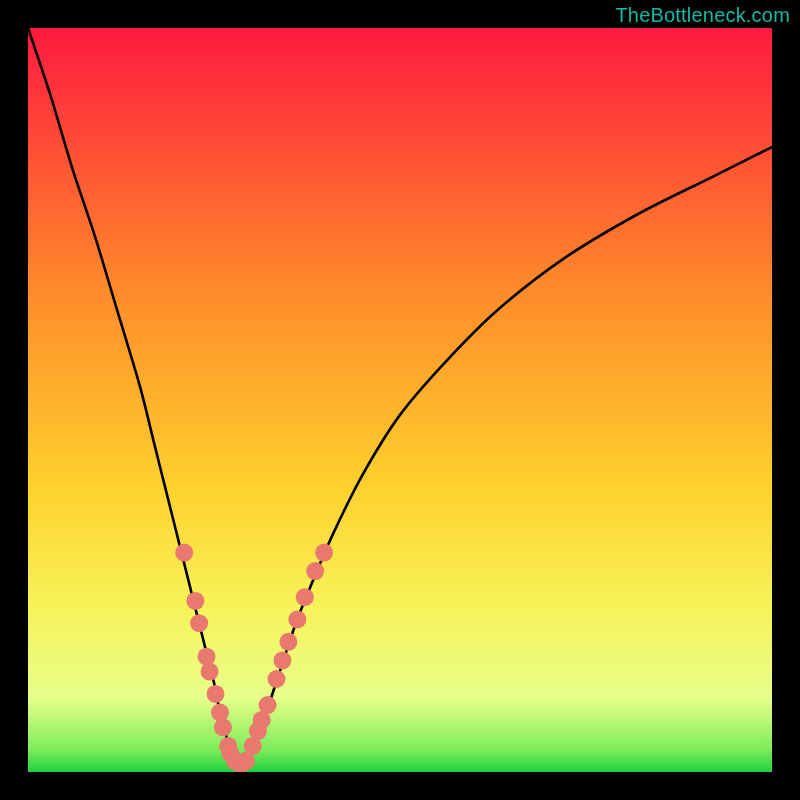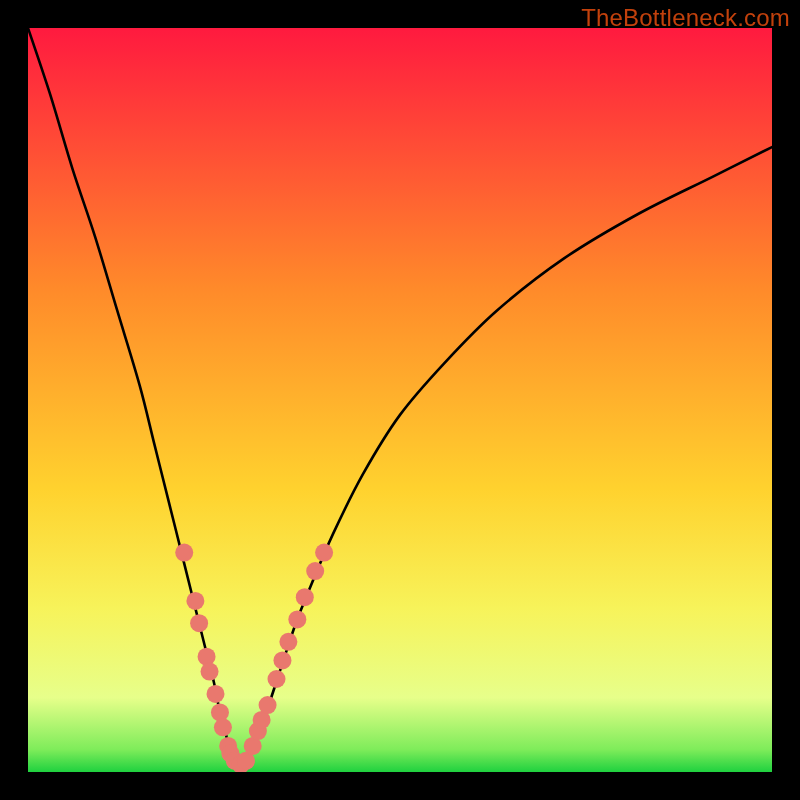--- a/index.html
+++ b/index.html
@@ -24,22 +24,22 @@
     position: absolute;
     left: 28px;
     top: 28px;
     width: 744px;
     height: 744px;
   }
   .watermark {
     position: absolute;
     top: 4px;
     right: 10px;
-    color: #c2410c;
-    font-size: 24px;
+    color: #14b8a6;
+    font-size: 20px;
     font-weight: 400;
     letter-spacing: 0.2px;
     z-index: 50;
   }
   svg {
     display: block;
   }
 </style>
 </head>
 <body>

